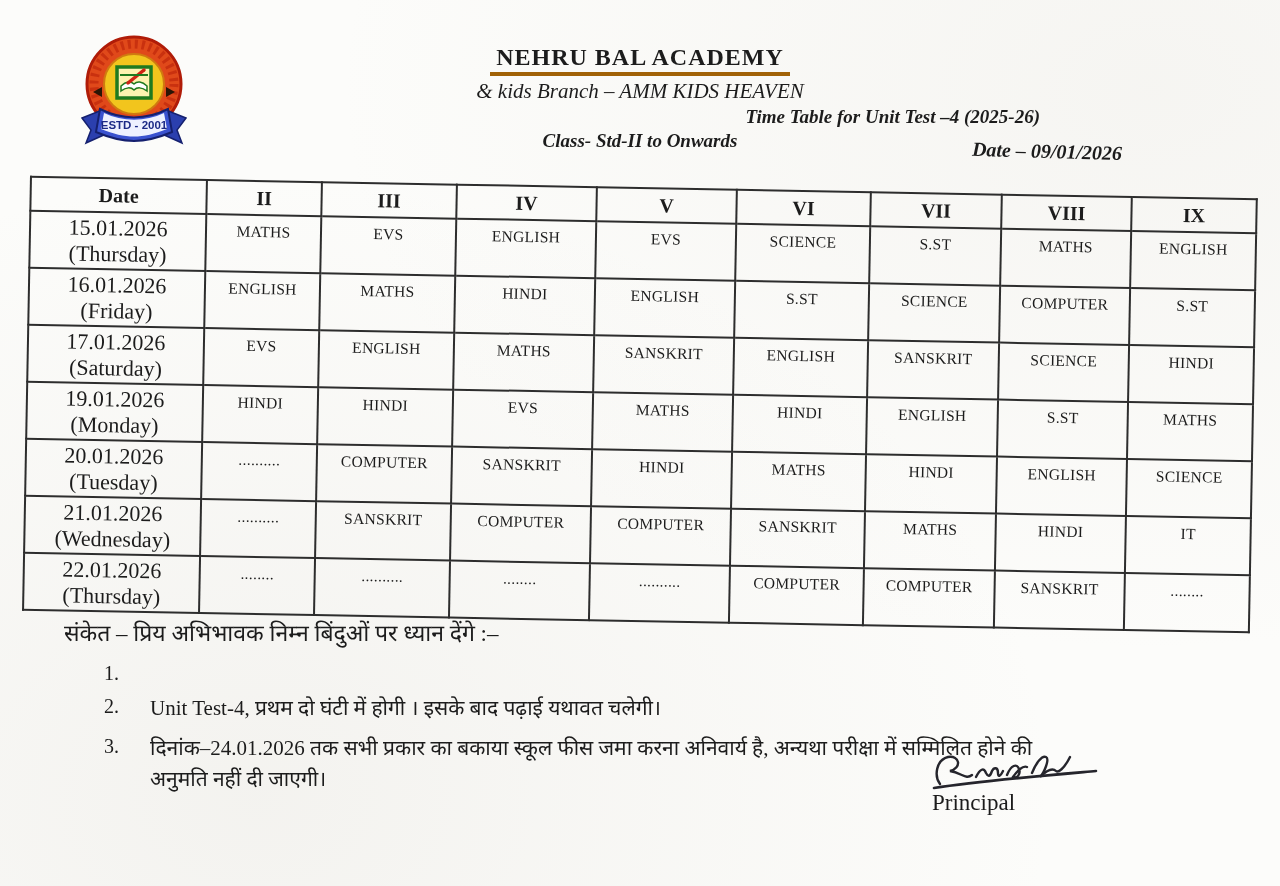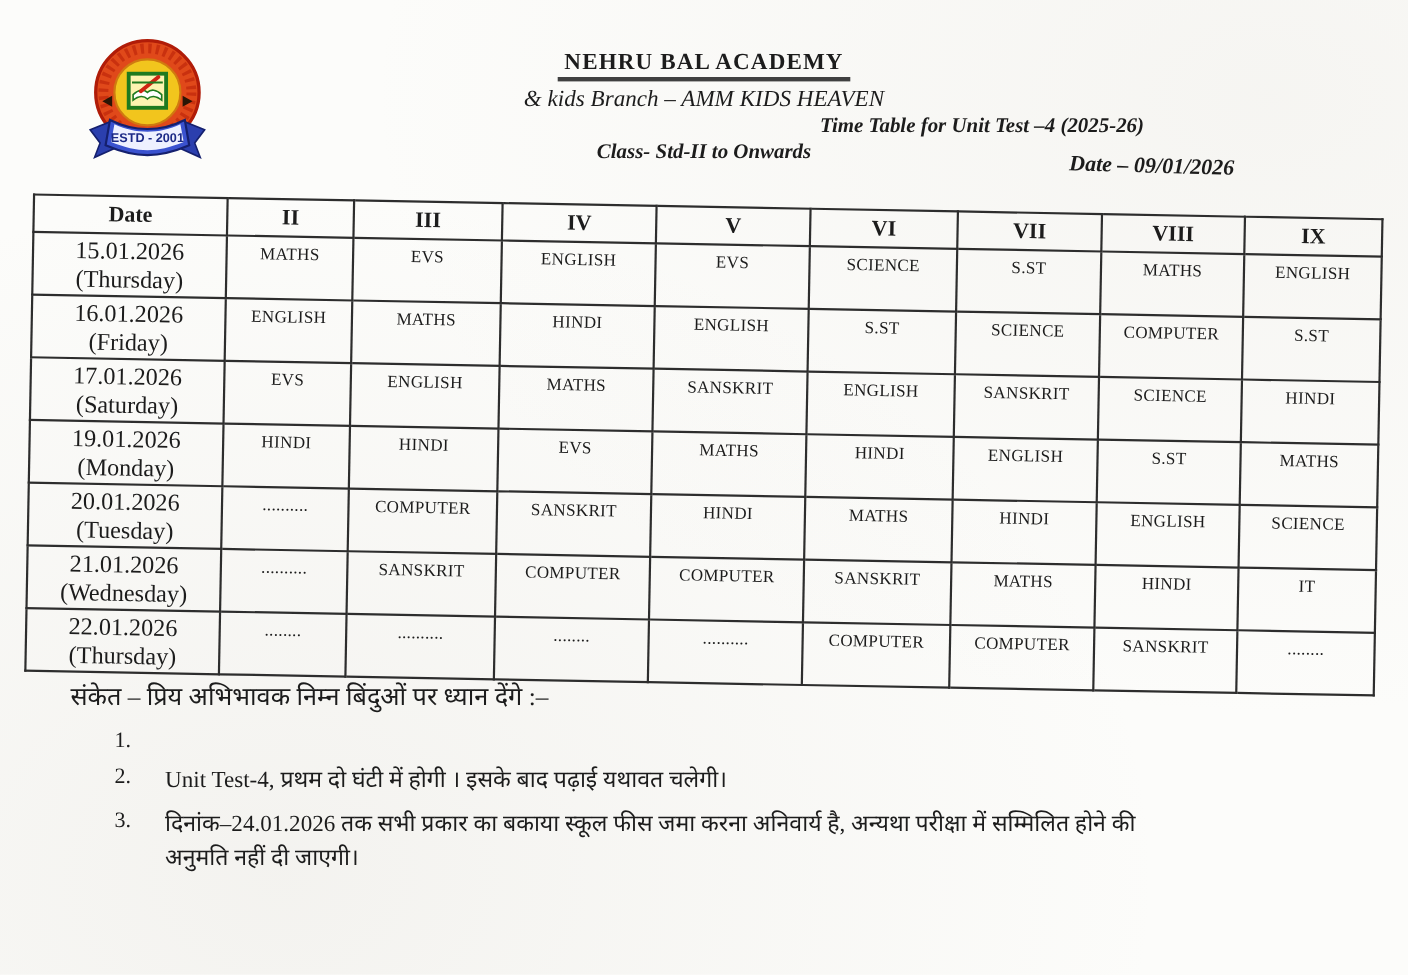--- a/index.html
+++ b/index.html
@@ -15,22 +15,22 @@
   }
   .page { position: absolute; inset: 0; }
 
   
   .logo { position: absolute; left: 76px; top: 34px; width: 120px; height: 120px; }
 
   
   .header-block { position: absolute; left: 240px; top: 44px; width: 800px; text-align: center; }
   .school-name {
     display: inline-block;
-    font-size: 21px; font-weight: bold; letter-spacing: 1px;
-    border-bottom: 4px solid #404040; padding: 0 6px 1px 6px;
+    font-size: 24px; font-weight: bold; letter-spacing: 1px;
+    border-bottom: 4px solid #a16207; padding: 0 6px 1px 6px;
   }
   .branch-line { font-size: 21px; font-style: italic; margin-top: 3px; }
   .title-line  { font-size: 19px; font-style: italic; font-weight: bold; margin-top: 2px; text-align: right; }
   .class-line  { font-size: 19px; font-style: italic; font-weight: bold; margin-top: 2px; }
 
   .date-label {
     position: absolute; left: 972px; top: 142px; width: 300px;
     font-size: 20px; font-weight: bold; font-style: italic;
     transform: rotate(1.6deg);
   }
@@ -252,14 +252,24 @@
       <div class="note-item">
         <div class="note-num">2.</div>
         <div class="note-text">Unit Test-4, प्रथम दो घंटी में होगी । इसके बाद पढ़ाई यथावत चलेगी।</div>
       </div>
       <div class="note-item">
         <div class="note-num">3.</div>
         <div class="note-text">दिनांक–24.01.2026 तक सभी प्रकार का बकाया स्कूल फीस जमा करना अनिवार्य है, अन्यथा परीक्षा में सम्मिलित होने की अनुमति नहीं दी जाएगी।</div>
       </div>
     </div>
 
+  <div class="signature-block">
+    <svg width="180" height="46" viewBox="0 0 180 46">
+      <path d="M16 36 C10 28 12 12 24 9 C36 7 38 20 26 23 C38 25 42 32 48 27
+               M52 29 C56 21 60 19 62 25 C64 29 66 29 68 23 C70 19 74 19 74 25 C74 29 76 29 79 23
+               M83 27 C87 17 93 15 95 21 C97 26 93 31 89 29 C93 23 99 17 103 19
+               M108 25 C112 15 118 7 122 9 C126 11 120 25 116 29 C122 23 128 19 132 23 C134 25 140 21 146 9" stroke="#25252c" fill="none" stroke-width="2.4" stroke-linecap="round"></path>
+      <path d="M10 40 C55 33 115 28 172 23" stroke="#25252c" stroke-width="2.6" fill="none" stroke-linecap="round"></path>
+    </svg>
+    <div class="signature-label">Principal</div>
+  </div>
 
 </div>
 
 </body></html>

